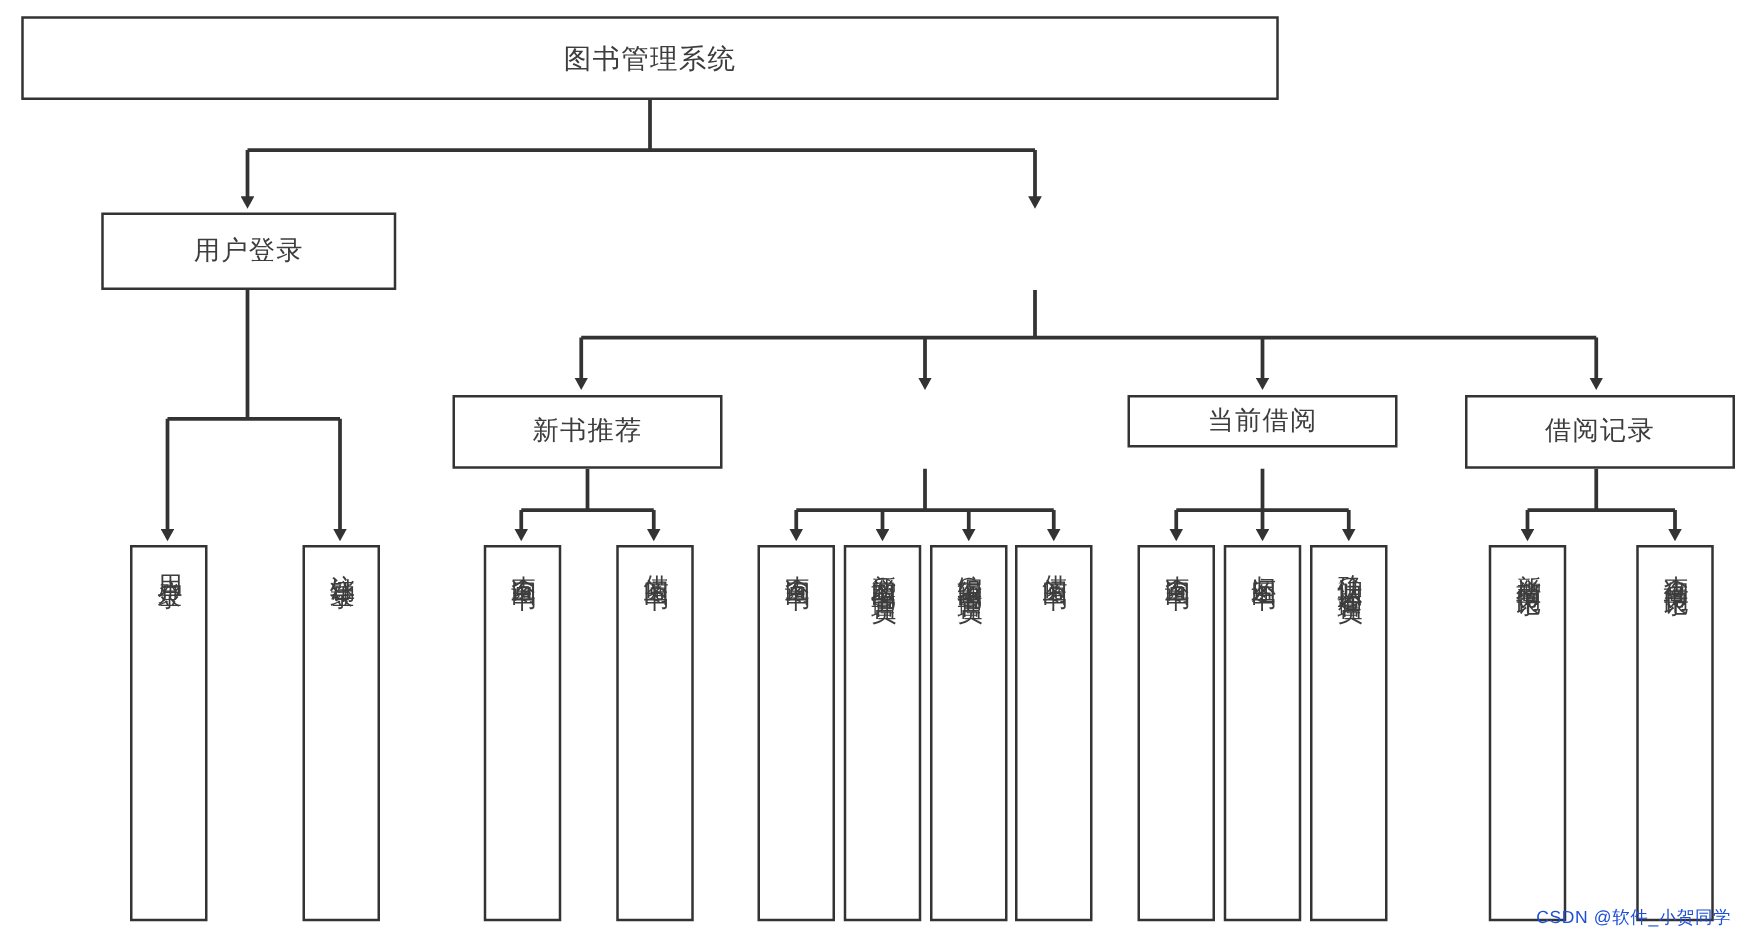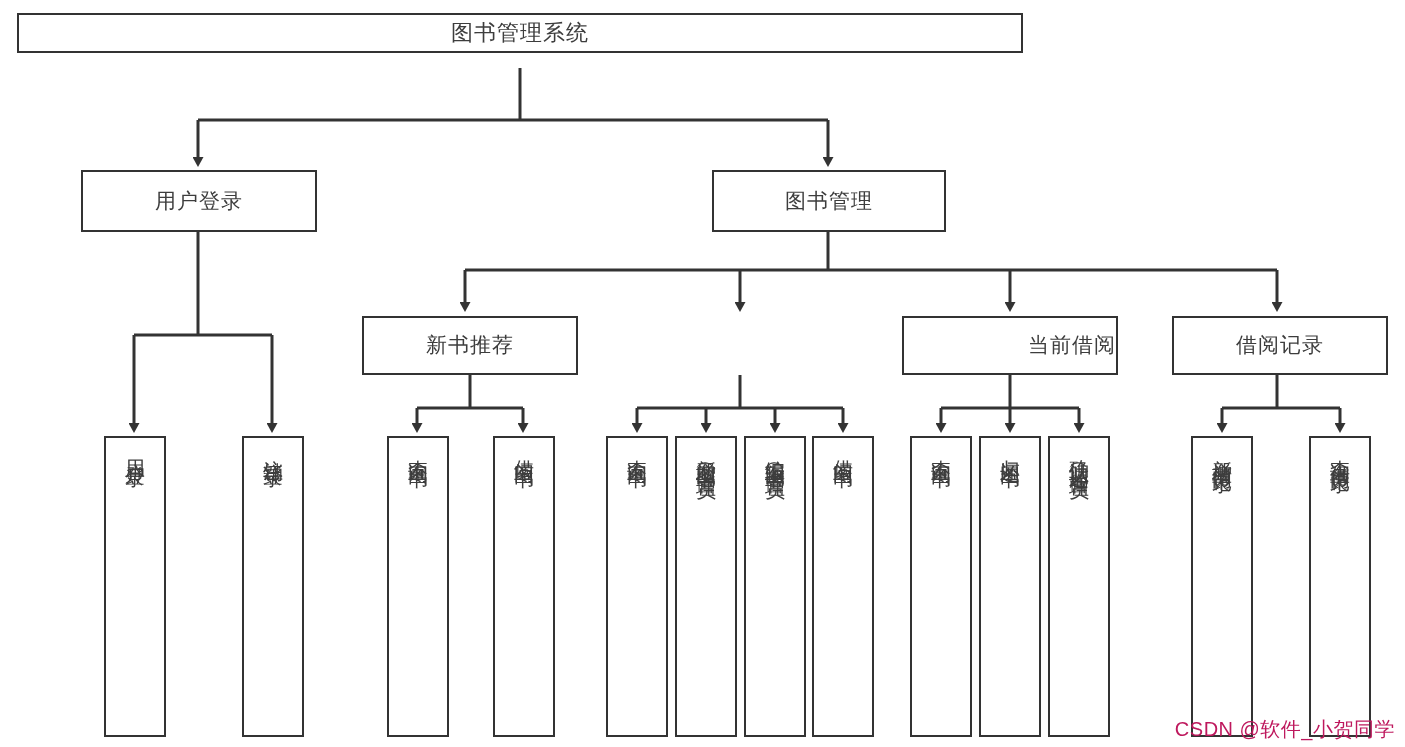--- a/index.html
+++ b/index.html
@@ -39,23 +39,23 @@
     writing-mode:vertical-rl;
     text-orientation:upright;
     font-size:20px;
     letter-spacing:3px;
     line-height:1.05;
     white-space:normal;
     text-align:left;
   }
   #watermark{
     position:absolute;
-    right:10px;bottom:4px;
-    font-size:20px;
-    color:#be185d;
+    right:20px;bottom:4px;
+    font-size:14px;
+    color:#1d4ed8;
     letter-spacing:0.5px;
     white-space:nowrap;
     pointer-events:none;
   }
 </style>
 </head>
 <body>
 
 <div id="stage">
 
@@ -102,35 +102,32 @@
       <path d="M1010,408 L1010,424" marker-end="url(#arrow)"></path>
       <path d="M1079,408 L1079,424" marker-end="url(#arrow)"></path>
 
       <path d="M1277,375 L1277,408"></path>
       <path d="M1222,408 L1340,408"></path>
       <path d="M1222,408 L1222,424" marker-end="url(#arrow)"></path>
       <path d="M1340,408 L1340,424" marker-end="url(#arrow)"></path>
     </g>
   </svg>
 
-  <div class="node root" style="left:17px;top:13px;width:1006px;height:40px;">
+  <div class="node root" style="left:17px;top:13px;width:1006px;height:67px;">
     <span class="label">图书管理系统</span>
   </div>
 
   <div class="node" style="left:81px;top:170px;width:236px;height:62px;">
     <span class="label">用户登录</span>
   </div>
-  <div class="node" style="left:712px;top:170px;width:234px;height:62px;">
-    <span class="label">图书管理</span>
-  </div>
 
   <div class="node" style="left:362px;top:316px;width:216px;height:59px;">
     <span class="label">新书推荐</span>
   </div>
-  <div class="node" style="left:902px;top:316px;width:216px;height:59px;justify-content:flex-end;">
+  <div class="node" style="left:902px;top:316px;width:216px;height:42px;">
     <span class="label">当前借阅</span>
   </div>
   <div class="node" style="left:1172px;top:316px;width:216px;height:59px;align-items:center;">
     <span class="label">借阅记录</span>
   </div>
 
   <div class="node leaf" style="left:104px;top:436px;width:62px;height:301px;">
     <span class="label">用户登录</span>
   </div>
   <div class="node leaf" style="left:242px;top:436px;width:62px;height:301px;">

